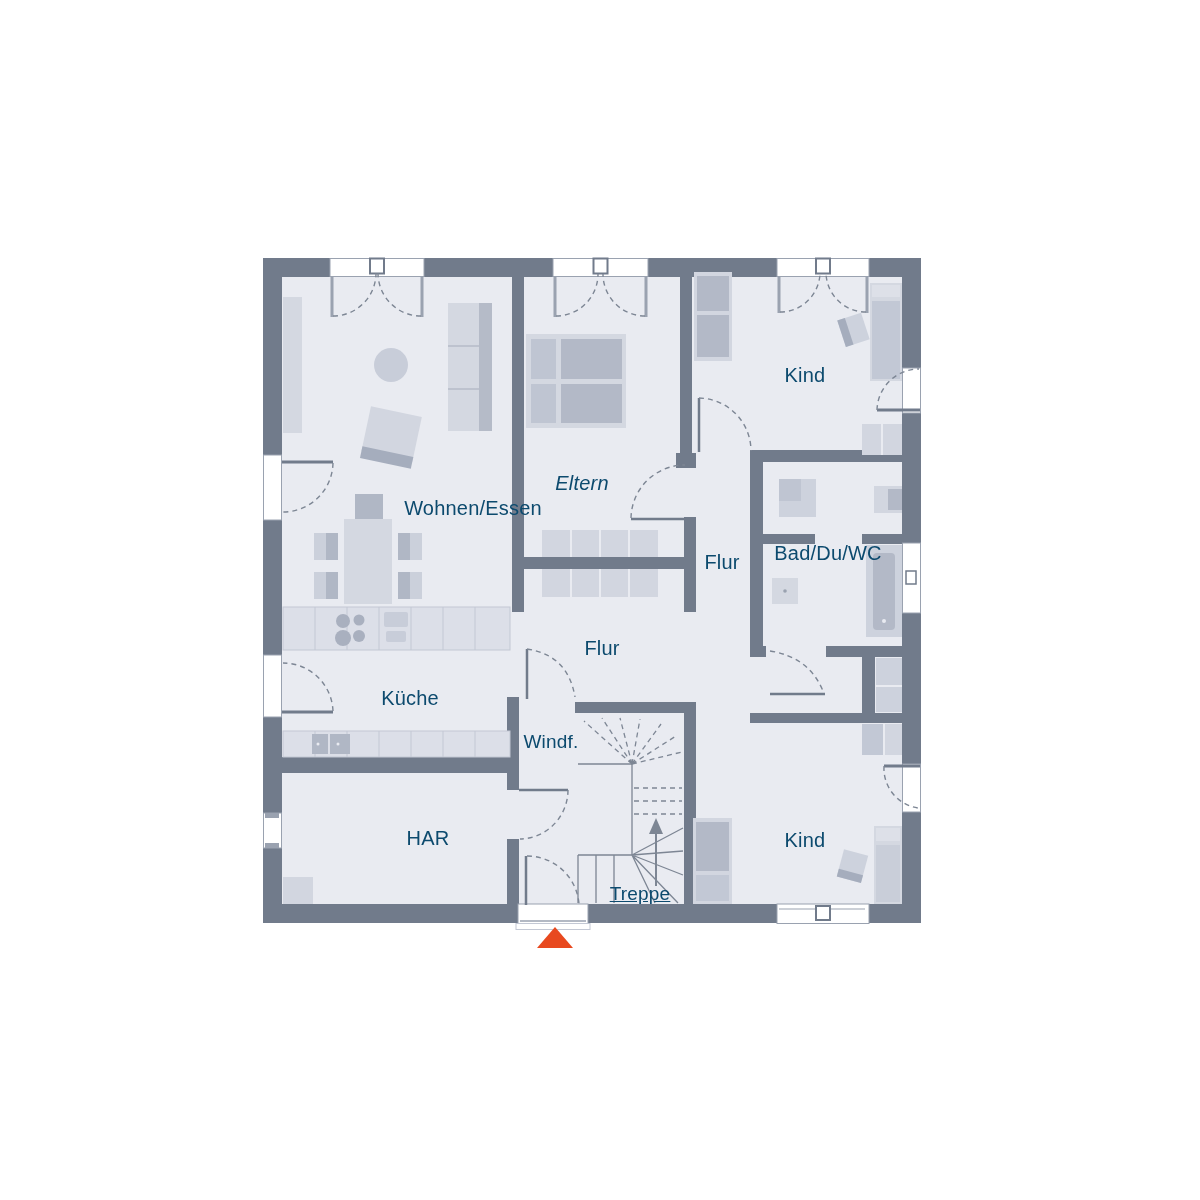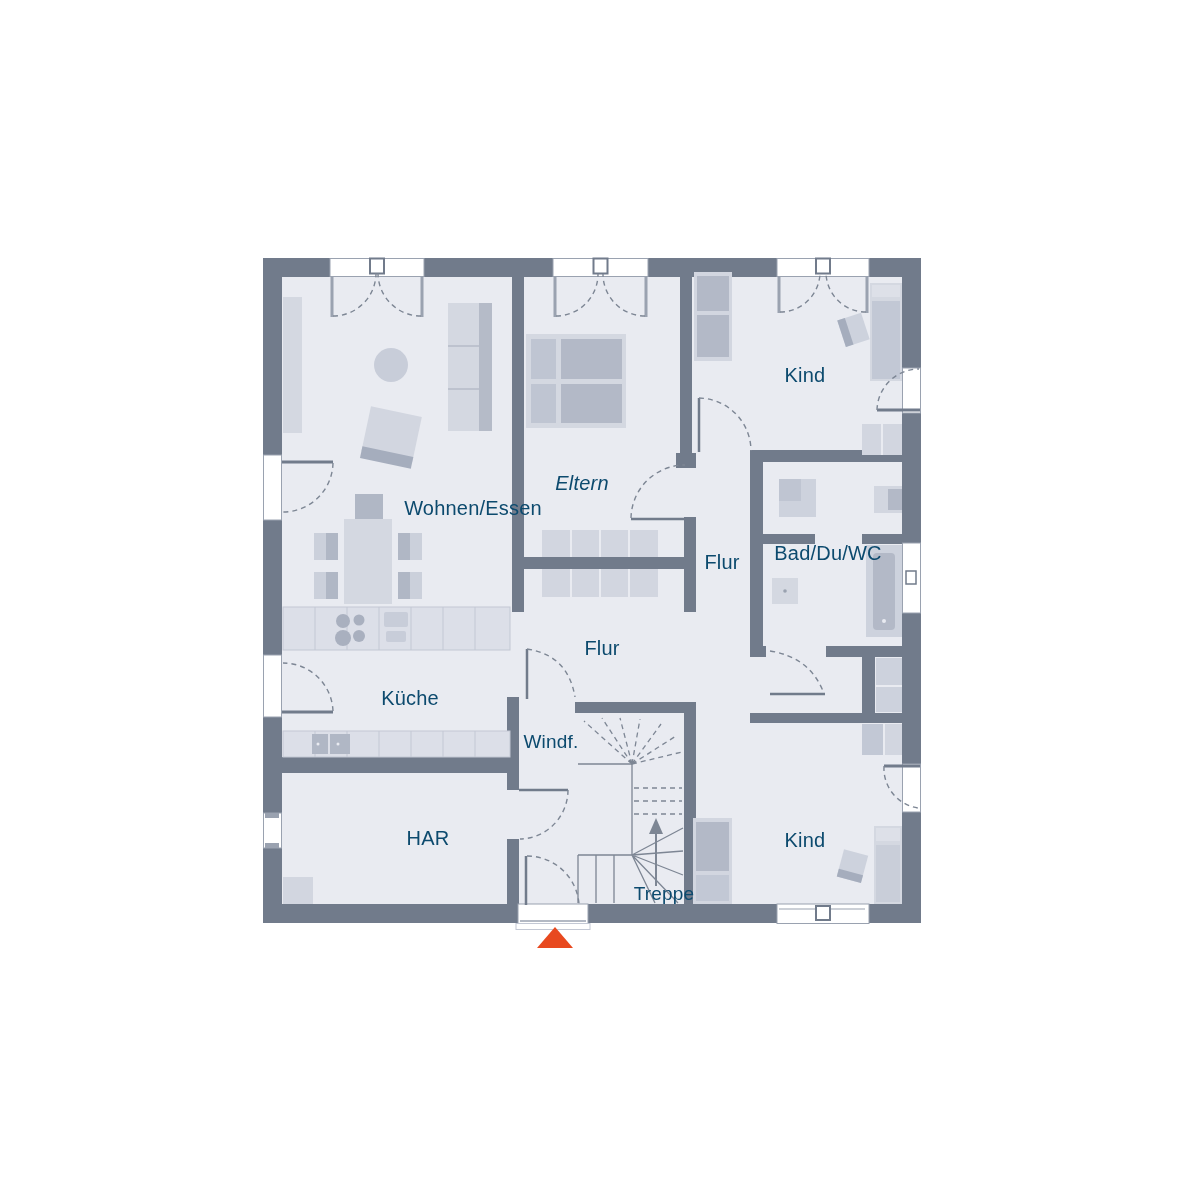--- a/index.html
+++ b/index.html
@@ -289,16 +289,16 @@
 
 <div class="room-label" style="left:443px;top:508px;margin-left:30px;">Wohnen/Essen</div>
 <div class="room-label" style="left:582px;top:483px;font-style:italic;">Eltern</div>
 <div class="room-label" style="left:805px;top:375px;">Kind</div>
 <div class="room-label" style="left:722px;top:562px;">Flur</div>
 <div class="room-label" style="left:828px;top:553px;">Bad/Du/WC</div>
 <div class="room-label" style="left:602px;top:648px;">Flur</div>
 <div class="room-label" style="left:410px;top:698px;">Küche</div>
 <div class="room-label small" style="left:551px;top:742px;">Windf.</div>
 <div class="room-label" style="left:408px;top:838px;margin-left:20px;">HAR</div>
-<div class="room-label small" style="left:664px;top:894px;">Treppe</div>
+<div class="room-label small" style="left:640px;top:894px;text-decoration:underline;">Treppe</div>
 <div class="room-label" style="left:805px;top:840px;">Kind</div>
 
 </div>
 
 </body></html>

